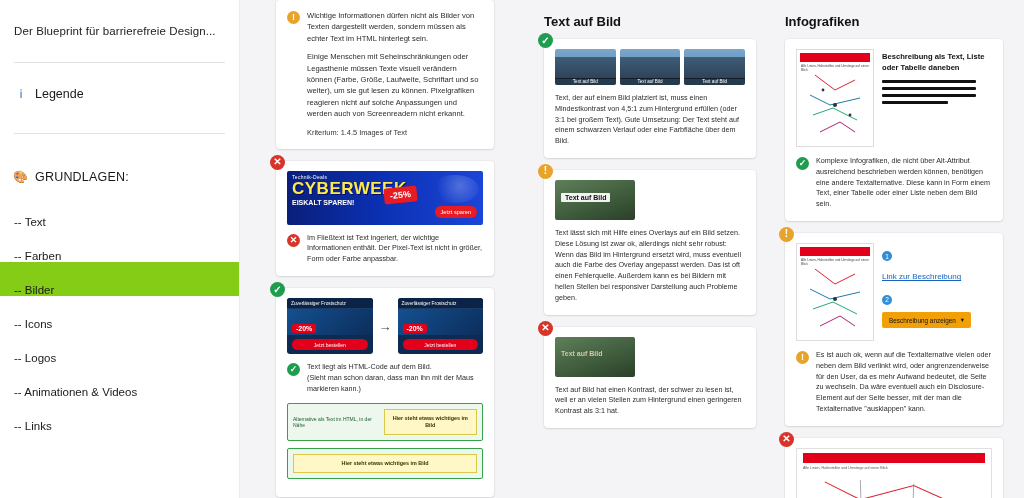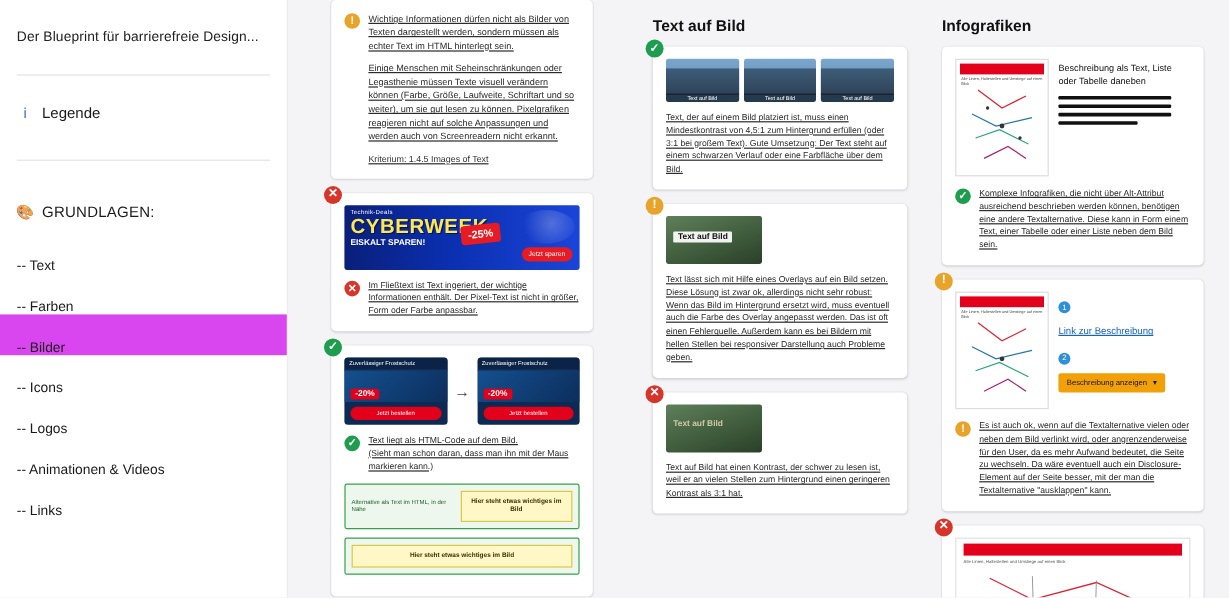--- a/index.html
+++ b/index.html
@@ -46,21 +46,21 @@
     padding: 0 14px;
     height: 34px;
     font-size: 11.5px;
     color: #1a1a1a;
     cursor: default;
   }
   .sidebar-item.legend { margin-top: 14px; font-size: 12.5px; }
   .sidebar-item.section { margin-top: 26px; font-size: 12.5px; letter-spacing: .2px; }
   .sidebar-item.sub { padding-left: 14px; font-size: 11.5px; align-items: flex-end; }
   .sidebar-item.selected {
-    background: #d946ef;
+    background: #84cc16;
   }
   .si-icon {
     width: 14px; height: 14px;
     display: inline-flex;
     align-items: center; justify-content: center;
     font-size: 12px;
     line-height: 1;
   }
   .si-icon.info {
     color: #2f72c4;
@@ -109,21 +109,20 @@
     line-height: 1;
     margin-top: 1px;
   }
   .badge.ok { background: #1f9d4e; }
   .badge.warn { background: #e8a32a; }
   .badge.err { background: #d7342a; }
   .note {
     font-size: 7.6px;
     line-height: 1.5;
     color: #2b2b2b;
-    text-decoration: underline;
   }
   .note.small { font-size: 7.2px; }
   .crit {
     font-size: 7.4px;
     color: #333;
     margin-top: 7px;
   }
   .para { margin: 0 0 7px 0; }
   .para:last-child { margin-bottom: 0; }
 
@@ -338,21 +337,21 @@
     margin: 3px 3px 0 3px;
   }
   .ig-map .m-title {
     font-size: 3.2px; color: #444; margin: 2px 4px 0 4px; line-height: 1.3;
   }
   .ig-map .m-net {
     position: absolute; left: 8px; right: 8px; top: 20px; bottom: 8px;
   }
   .ig-lines { flex: 1; padding-top: 2px; }
   .ig-lines .ttl {
-    font-size: 7.6px; font-weight: normal; color: #111; line-height: 1.45; margin-bottom: 7px;
+    font-size: 7.6px; font-weight: bold; color: #111; line-height: 1.45; margin-bottom: 7px;
   }
   .ig-lines .ln {
     height: 3px; background: #111; margin-bottom: 4px; border-radius: 1px;
   }
   .ig-lines .ln.s { width: 60%; }
   .ig-lines .ln.m { width: 85%; }
 
   .link-blue {
     color: #1565c0;
     font-size: 8px;

